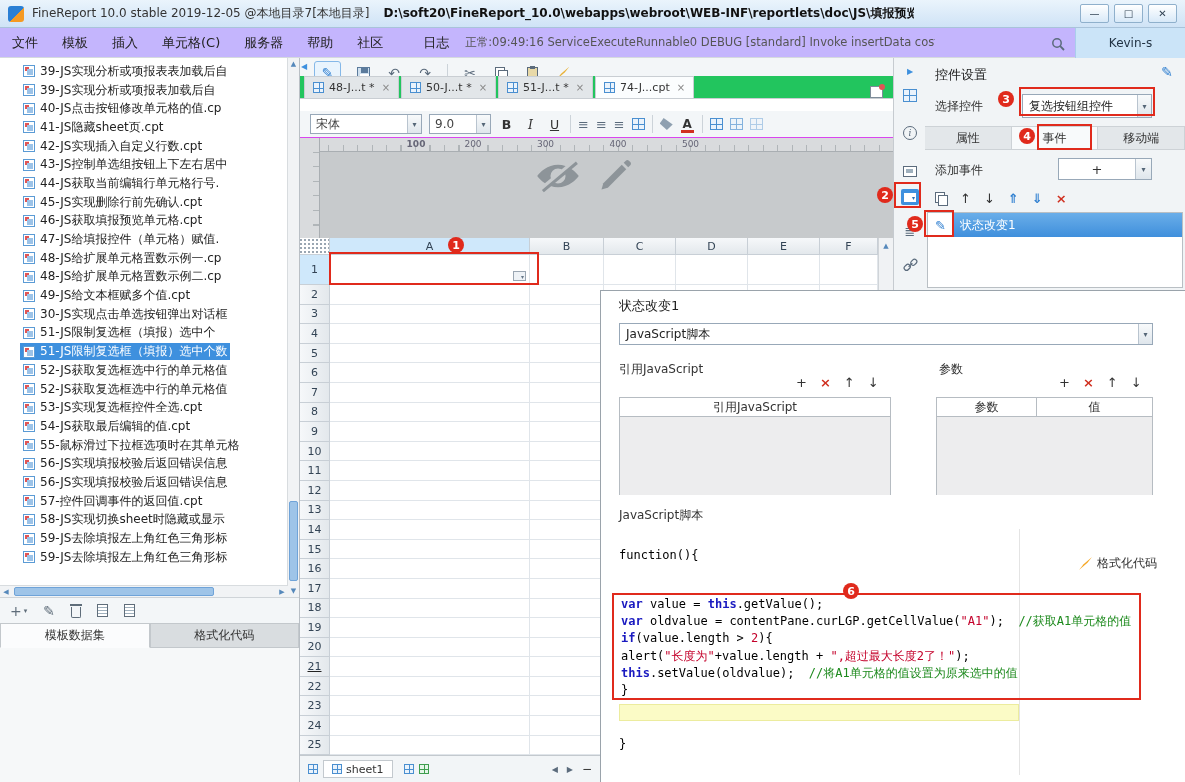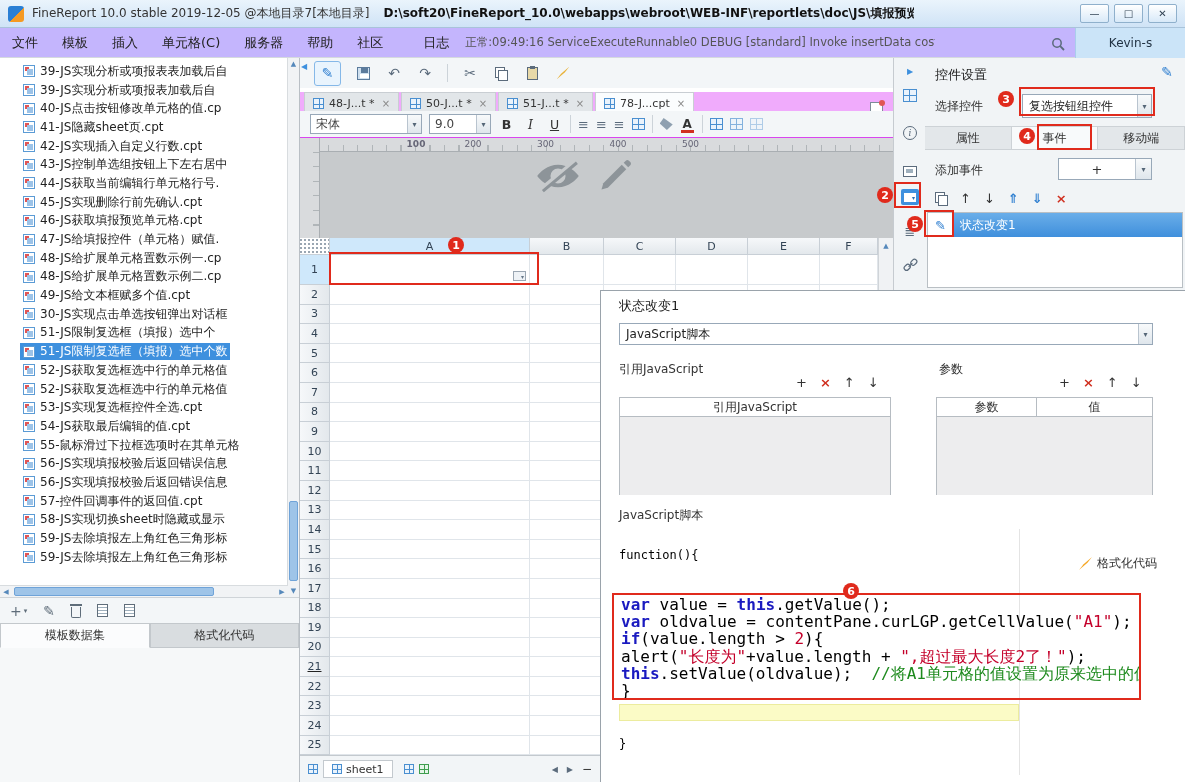--- a/index.html
+++ b/index.html
@@ -72,21 +72,21 @@
   .icon-save{width:13px;height:13px;border:1px solid #5b7b9c;background:#cfe0ef;position:relative;}
   .icon-save::before{content:"";position:absolute;left:3px;top:0;width:7px;height:5px;background:#5b7b9c;}
   .icon-save::after{content:"";position:absolute;left:2px;bottom:1px;width:9px;height:4px;background:#fff;}
   .icon-copy{width:12px;height:13px;position:relative;}
   .icon-copy::before{content:"";position:absolute;left:0;top:0;width:8px;height:9px;border:1px solid #5b6b7c;background:#fff;}
   .icon-copy::after{content:"";position:absolute;left:3px;top:3px;width:8px;height:9px;border:1px solid #5b6b7c;background:#fff;}
   .icon-paste{width:11px;height:13px;border:1px solid #5b6b7c;background:#e8d9a8;position:relative;}
   .icon-paste::before{content:"";position:absolute;left:2px;top:-2px;width:5px;height:3px;background:#5b6b7c;}
 
   
-  .doc-tabbar{position:absolute;left:300px;top:92px;width:593px;height:23px;background:#f0abfc;
+  .doc-tabbar{position:absolute;left:300px;top:76px;width:593px;height:23px;background:#22c55e;
     border-bottom:1px solid #c9ced3;display:flex;align-items:flex-end;padding-left:4px;text-align:right;}
   .doc-tab{height:22px;display:flex;align-items:center;gap:5px;padding:0 8px;font-size:11px;
     background:#e2e6e9;border:1px solid #c9ced3;border-bottom:none;margin-right:2px;color:#333;}
   .doc-tab.active{background:#fbfdfe;}
   .grid-ic{position:relative;width:11px;height:11px;border:1px solid #4a8fd0;background:#eaf3fc;flex:none;}
   .grid-ic::before{content:"";position:absolute;left:5px;top:0;bottom:0;width:1px;background:#4a8fd0;}
   .grid-ic::after{content:"";position:absolute;top:5px;left:0;right:0;height:1px;background:#4a8fd0;}
   .doc-close{color:#888;font-size:10px;margin-left:2px;}
   .tab-list-ic{margin-left:auto;margin-right:10px;position:relative;width:13px;height:12px;border:1px solid #7d8c99;background:#fff;}
   .tab-list-ic::after{content:"";position:absolute;right:-3px;top:-3px;width:6px;height:6px;border-radius:50%;background:#e05555;}
@@ -193,21 +193,21 @@
   .ee-thead{display:flex;border-bottom:1px solid #b6bcc2;}
   .ee-tbody{background:#ededee;}
   .code-open,.code-close{position:absolute;left:18px;font-family:"DejaVu Sans Mono","Liberation Mono",monospace;
     font-size:12px;color:#000;}
   .format-btn{position:absolute;left:478px;top:264px;display:flex;align-items:center;gap:5px;font-size:12px;color:#333;}
   .brush-ic{width:13px;height:13px;background:#f5a623;clip-path:polygon(0 100%,35% 55%,100% 0,65% 45%);}
   .print-margin{position:absolute;left:418px;top:238px;width:1px;height:246px;background:#e4e4e4;}
   .code-box{position:absolute;left:11px;top:302px;width:529px;height:107px;border:2px solid #e02a1c;
     padding:1px 0 0 7px;overflow:hidden;}
   .code-line{height:17.2px;line-height:17.2px;font-family:"DejaVu Sans Mono","Liberation Mono",monospace;
-    font-size:16px;white-space:pre;color:#000;}
+    font-size:12px;white-space:pre;color:#000;}
   .code-line .kw{color:#1a1ac0;font-weight:bold;}
   .code-line .str{color:#c4002a;}
   .code-line .cmt{color:#1d8a1d;}
   .code-line .num{color:#c4002a;}
   .code-line .p{color:#000;}
   .yellow-line{position:absolute;left:18px;top:413px;width:400px;height:17px;background:#fbfbc6;border:1px solid #ecec9e;}
 
   
   .ann{position:absolute;width:16px;height:16px;border-radius:50%;background:#e02a1c;color:#fff;
     font-size:11px;font-weight:bold;display:flex;align-items:center;justify-content:center;z-index:10;}
@@ -480,21 +480,21 @@
         <span class="doc-tab-label">50-J...t *</span>
         <span class="doc-close">×</span>
       </div>
       <div class="doc-tab">
         <span class="grid-ic"></span>
         <span class="doc-tab-label">51-J...t *</span>
         <span class="doc-close">×</span>
       </div>
       <div class="doc-tab active">
         <span class="grid-ic"></span>
-        <span class="doc-tab-label">78-J...cpt</span>
+        <span class="doc-tab-label">74-J...cpt</span>
         <span class="doc-close">×</span>
       </div>
       <span class="tab-list-ic"></span>
     </div>
 
   <div class="font-bar">
     <div class="select-box" style="width:112px;">
       <span>宋体</span>
       <span class="sb-arrow">▾</span>
     </div>

